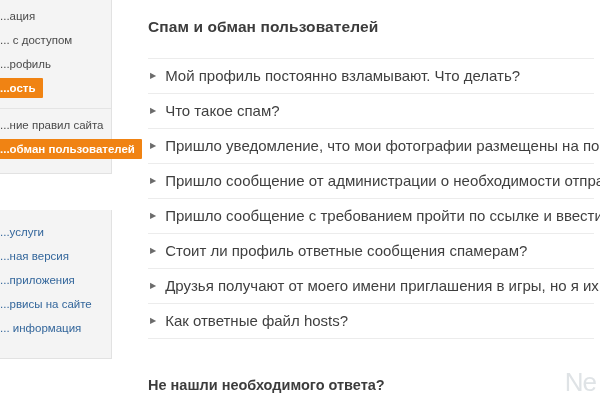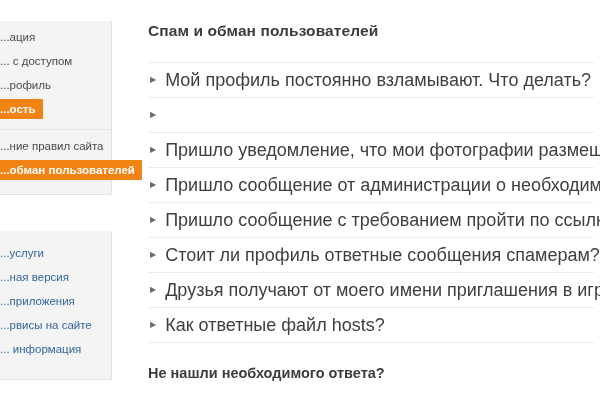--- a/index.html
+++ b/index.html
@@ -12,21 +12,20 @@
     background: #ffffff;
     font-family: "Liberation Sans", sans-serif;
     overflow: hidden;
     position: relative;
   }
   .page {
     position: relative;
     width: 600px;
     height: 400px;
     display: flex;
-    align-items: center;
   }
 
   
   .sidebar {
     width: 112px;
     flex: 0 0 112px;
     position: relative;
     background: #ffffff;
     padding-top: 0;
   }
@@ -103,33 +102,33 @@
     border-top: 1px solid #ececec;
   }
   .bullet {
     color: #6b6b6b;
     font-size: 8px;
     line-height: 16px;
     margin: 0 9px 0 2px;
     flex: 0 0 auto;
   }
   .faq-text {
-    font-size: 18px;
+    font-size: 15px;
     color: #3f3f3f;
     line-height: 16px;
   }
   .faq-list-end {
     border-top: 1px solid #ececec;
     margin-top: 0;
   }
   h2.not-found {
     font-size: 14.5px;
     font-weight: bold;
     color: #3c3c3c;
-    margin: 22px 0 16px 0;
+    margin: 38px 0 16px 0;
   }
 
   
   .watermark {
     position: absolute;
     right: 4px;
     bottom: 2px;
     font-size: 26px;
     color: #dfe3e6;
     font-family: "Liberation Sans", sans-serif;
@@ -172,20 +171,21 @@
 
     <h1>Спам и обман пользователей</h1>
 
     <ul class="faq-list">
       <li class="faq-item">
         <span class="bullet">▶</span>
         <span class="faq-text">Мой профиль постоянно взламывают. Что делать?</span>
       </li>
       <li class="faq-item">
         <span class="bullet">▶</span>
+        <span class="faq-text">Что такое спам?</span>
       </li>
       <li class="faq-item">
         <span class="bullet">▶</span>
         <span class="faq-text">Пришло уведомление, что мои фотографии размещены на порно-сайтах. Что делать?</span>
       </li>
       <li class="faq-item">
         <span class="bullet">▶</span>
         <span class="faq-text">Пришло сообщение от администрации о необходимости отправить SMS, иначе удалят пр</span>
       </li>
       <li class="faq-item">
@@ -204,14 +204,15 @@
         <span class="bullet">▶</span>
         <span class="faq-text">Как ответные файл hosts?</span>
       </li>
     </ul>
     <div class="faq-list-end"></div>
 
     <h2 class="not-found">Не нашли необходимого ответа?</h2>
 
   </div>
 
+  <div class="watermark">Ne</div>
 
 </div>
 
 </body></html>

